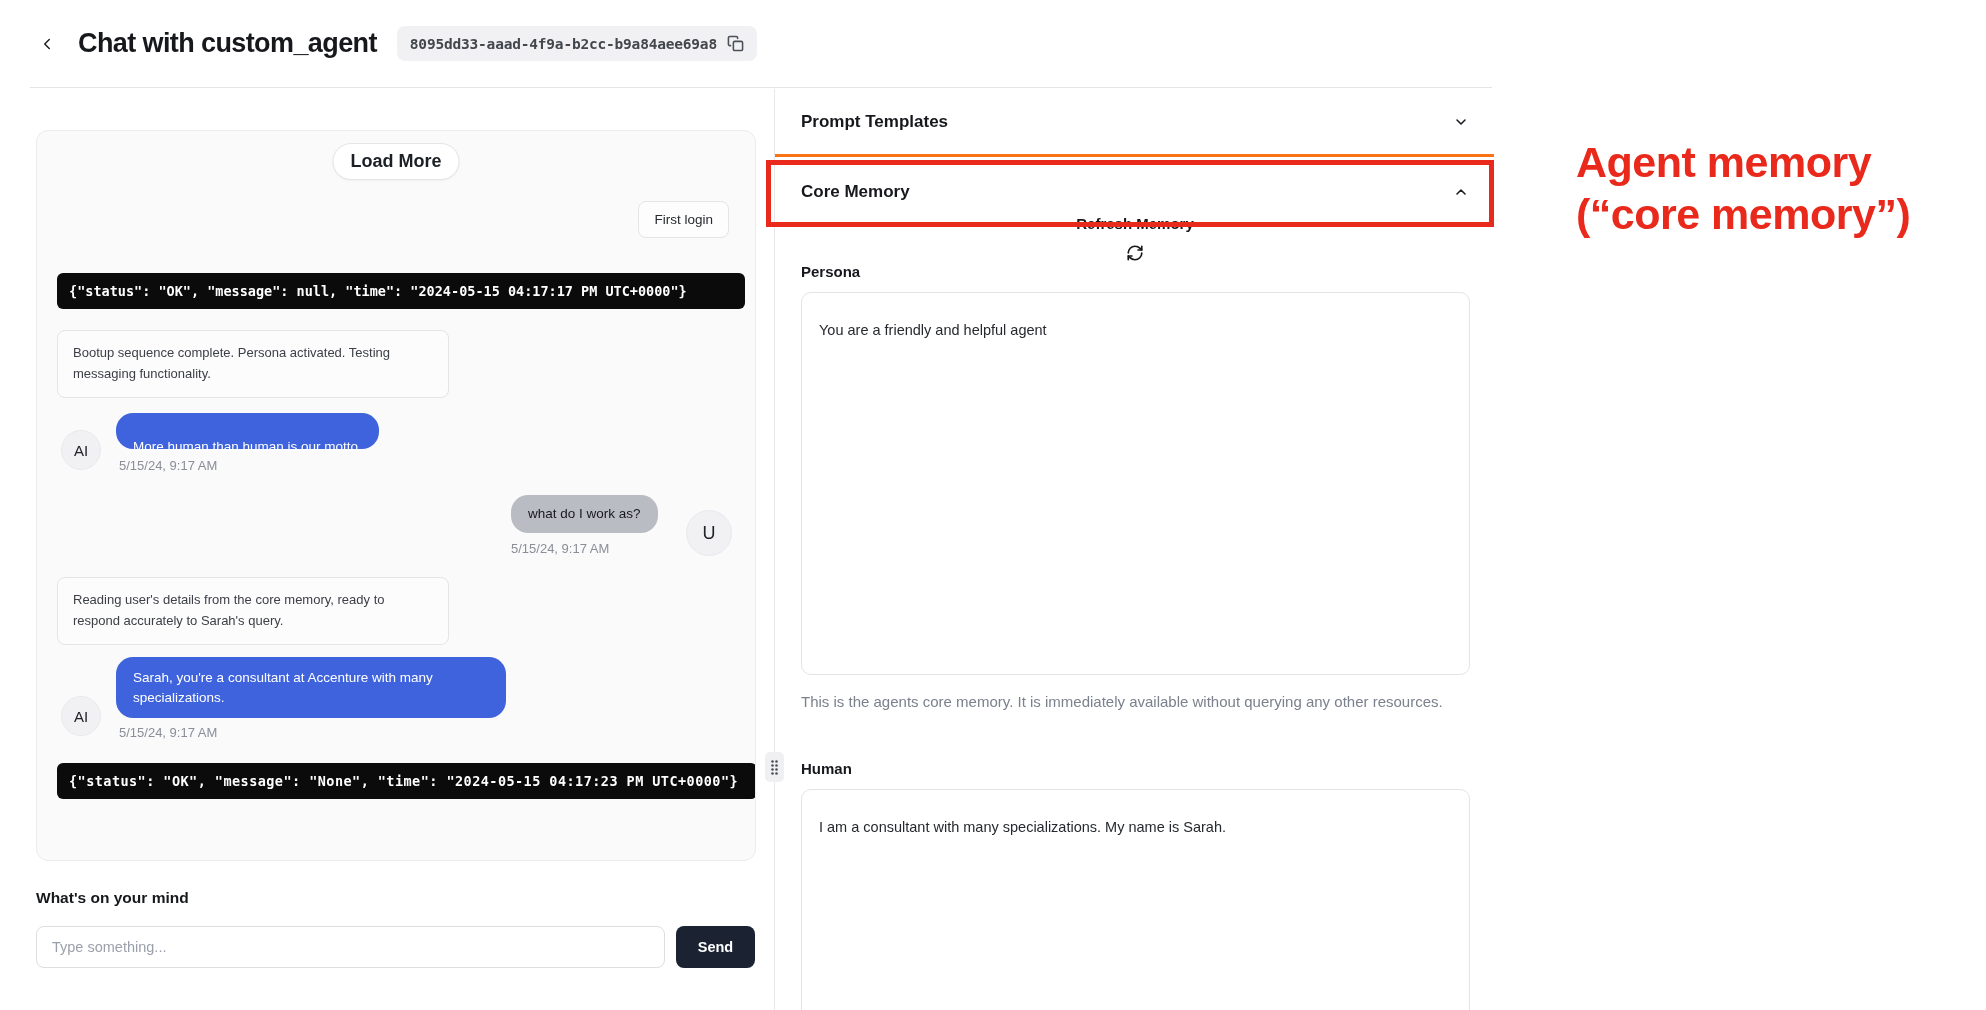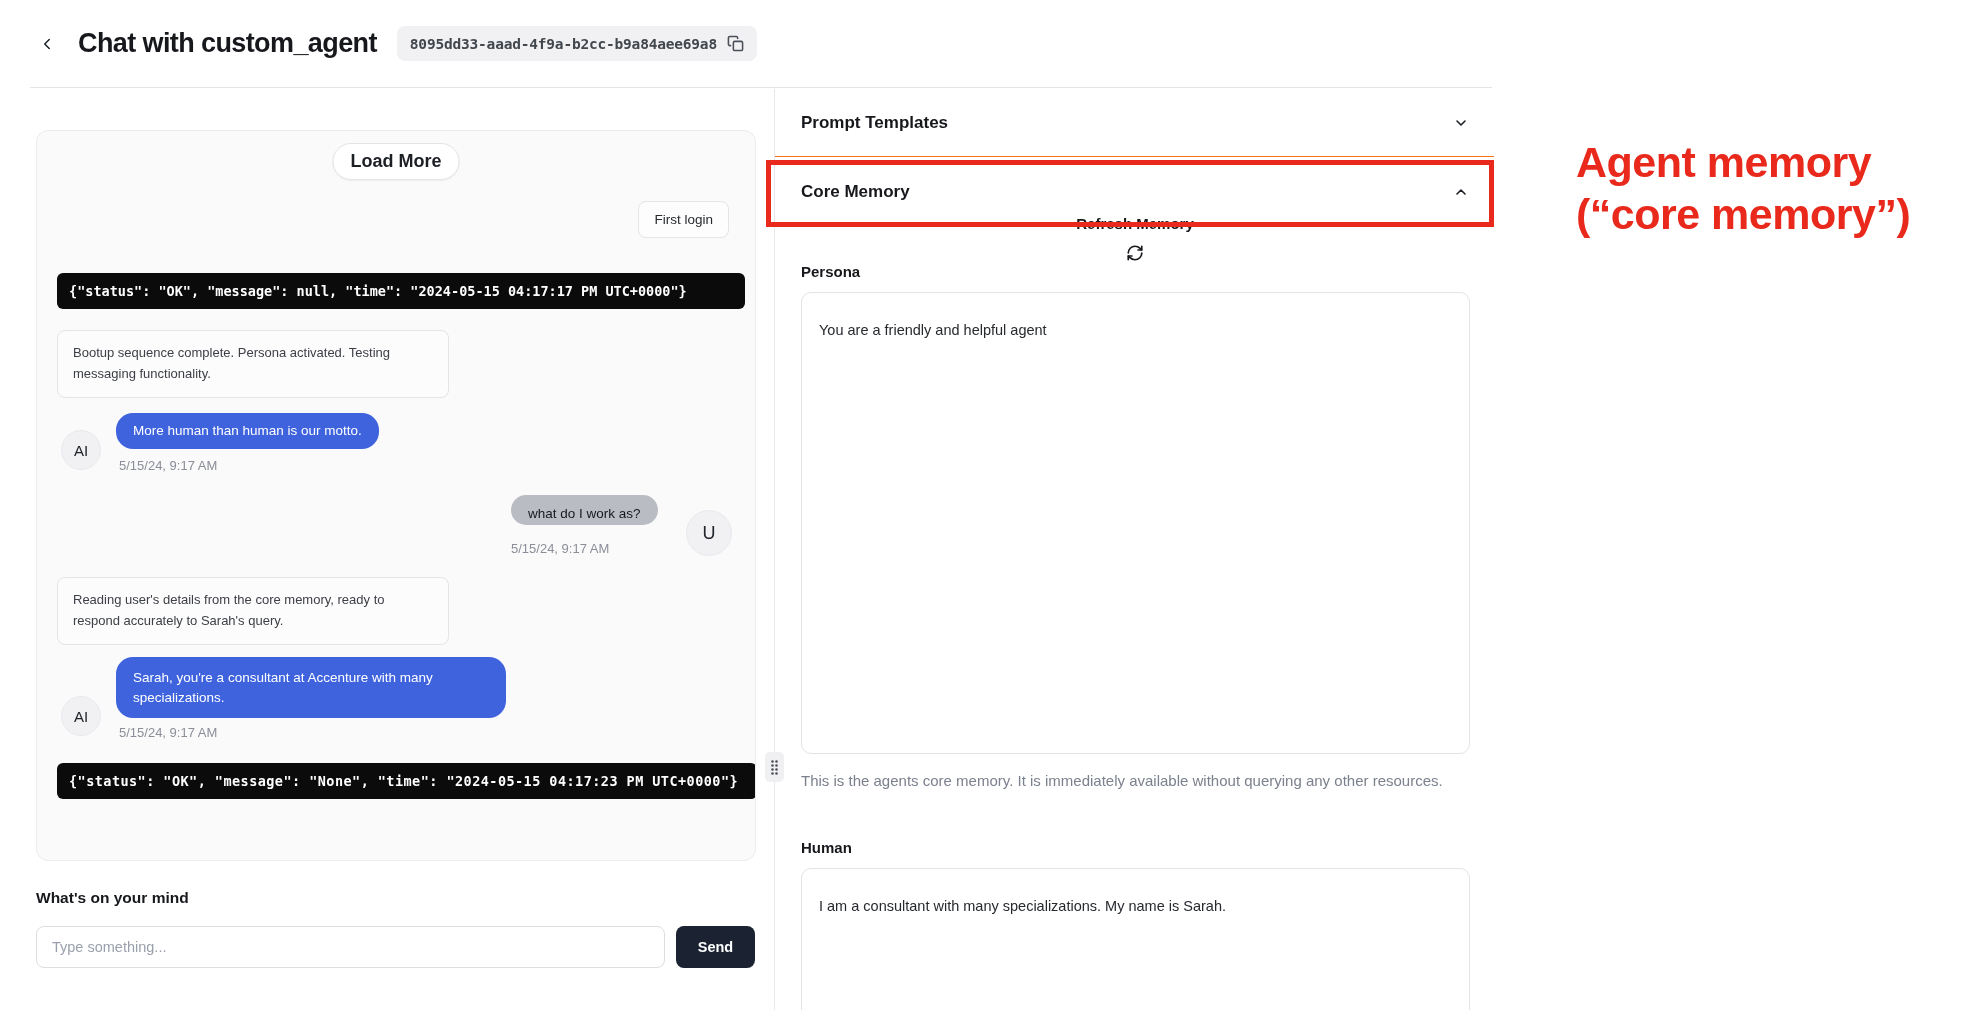--- a/index.html
+++ b/index.html
@@ -46,23 +46,23 @@
              font-size:13px; line-height:1.6; color:#3d4046; }
   .sys-1 { top:199px; }
   .sys-2 { top:446px; }
   .avatar { position:absolute; border-radius:50%; background:#f1f1f4; border:1px solid #e9e9ee;
             display:flex; align-items:center; justify-content:center; color:#202327; }
   .avatar-ai1 { left:24px; top:299px; width:40px; height:40px; font-size:15px; }
   .avatar-ai2 { left:24px; top:565px; width:40px; height:40px; font-size:15px; }
   .avatar-u  { left:649px; top:379px; width:46px; height:46px; font-size:18px; }
   .bubble-ai { position:absolute; background:#3e63dd; color:#ffffff; font-size:13.5px;
                border-radius:17px; }
-  .bubble-ai1 { left:79px; top:282px; height:36px; line-height:36px; padding:0 17px; }
+  .bubble-ai1 { left:79px; top:282px; height:36px; line-height:36px; padding:16px 17px; }
   .bubble-ai2 { left:79px; top:526px; width:390px; padding:11px 17px; line-height:1.45; }
-  .bubble-user { position:absolute; left:474px; top:364px; height:30px; line-height:38px;
+  .bubble-user { position:absolute; left:474px; top:364px; height:38px; line-height:38px;
                  padding:0 17px; background:#b9bcc2; color:#17191d; font-size:13.5px;
                  border-radius:17px;text-align:right; }
   .timestamp { position:absolute; font-size:13px; color:#8b8e98; }
   .ts-1 { left:82px; top:327px; }
   .ts-2 { left:474px; top:410px; }
   .ts-3 { left:82px; top:594px; }
 
   
   .composer-label { position:absolute; left:36px; top:889px; font-size:15.5px; font-weight:700; color:#16181c; }
   .composer-input { position:absolute; left:36px; top:926px; width:629px; height:42px;
@@ -70,34 +70,34 @@
                     font-family:"Liberation Sans", sans-serif; font-size:14.5px; color:#1a1d21;
                     padding:0 15px; outline:none; }
   .composer-input::placeholder { color:#9aa0ab; }
   .send-btn { position:absolute; left:676px; top:926px; width:79px; height:42px;
               background:#1b2232; color:#ffffff; border:none; border-radius:8px;
               font-family:"Liberation Sans", sans-serif; font-size:14.5px; font-weight:700; cursor:pointer; }
 
   
   .panel { position:absolute; left:775px; top:89px; width:719px; height:921px; }
   .section-row { display:flex; align-items:center; justify-content:space-between;
-                 padding:0 25px 0 26px; border-bottom:1px solid #f97316; cursor:pointer; }
+                 padding:0 25px 0 26px; border-bottom:3px solid #f97316; cursor:pointer; }
   .section-row.templates { height:68px; }
   .section-row.memory { height:70px; border-bottom:none; }
   .section-title { font-size:17px; font-weight:700; color:#16181c; }
   .panel-body { padding:0 25px 0 26px; }
   .refresh-row { display:flex; justify-content:flex-end; align-items:center; gap:12px;
                  margin-top:17px; height:18px; cursor:pointer;flex-direction:column; }
   .refresh-label { font-size:15px; font-weight:700; color:#16181c; }
   .field-label { font-size:15px; font-weight:700; color:#16181c; margin-top:1px; }
   .memory-textarea { display:block; width:669px; border:1px solid #e4e4e8; border-radius:10px;
                      background:#fff; resize:none; outline:none; padding:27px 17px;
                      font-family:"Liberation Sans", sans-serif; font-size:14.5px; color:#26292e;
                      line-height:1.4; margin-top:12px; }
-  .persona-area { height:462px; }
+  .persona-area { height:383px; }
   .human-area { height:280px; }
   .memory-desc { margin-top:16px; width:644px; font-size:15px; line-height:1.53; color:#7b818d; }
   .human-label { margin-top:46px; }
 
   
   .red-box { position:absolute; left:766px; top:160px; width:728px; height:67px;
              border:5px solid #e8291c; pointer-events:none; z-index:5; }
   .annotation { position:absolute; left:1576px; top:136px; width:430px;
                 font-size:43px; line-height:52px; font-weight:700; letter-spacing:-0.5px;
                 color:#e8291c; }

